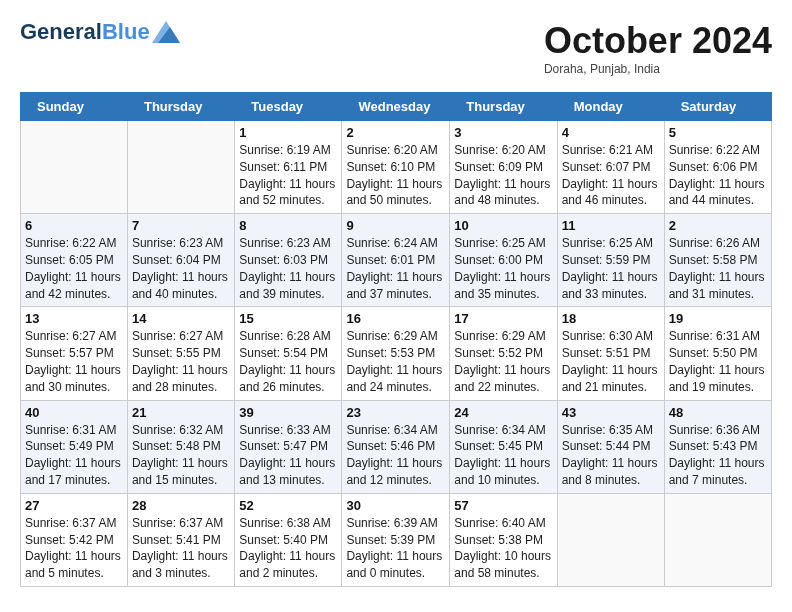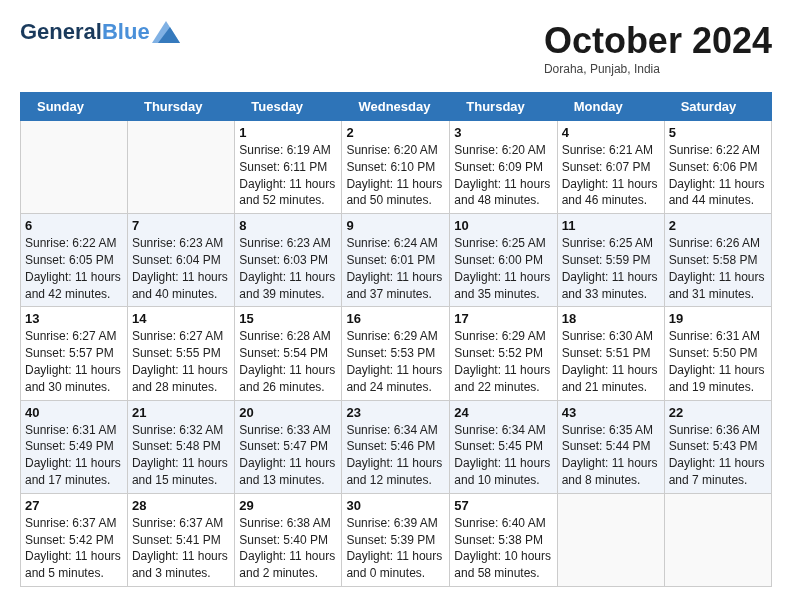--- a/index.html
+++ b/index.html
@@ -211,51 +211,51 @@
       <tr>
         <td>
           <div class="day-num">40</div>
           <div class="day-info">Sunrise: 6:31 AM<br>Sunset: 5:49 PM<br>Daylight: 11 hours and 17 minutes.</div>
         </td>
         <td>
           <div class="day-num">21</div>
           <div class="day-info">Sunrise: 6:32 AM<br>Sunset: 5:48 PM<br>Daylight: 11 hours and 15 minutes.</div>
         </td>
         <td>
-          <div class="day-num">20</div>
+          <div class="day-num">39</div>
           <div class="day-info">Sunrise: 6:33 AM<br>Sunset: 5:47 PM<br>Daylight: 11 hours and 13 minutes.</div>
         </td>
         <td>
           <div class="day-num">23</div>
           <div class="day-info">Sunrise: 6:34 AM<br>Sunset: 5:46 PM<br>Daylight: 11 hours and 12 minutes.</div>
         </td>
         <td>
           <div class="day-num">24</div>
           <div class="day-info">Sunrise: 6:34 AM<br>Sunset: 5:45 PM<br>Daylight: 11 hours and 10 minutes.</div>
         </td>
         <td>
           <div class="day-num">43</div>
           <div class="day-info">Sunrise: 6:35 AM<br>Sunset: 5:44 PM<br>Daylight: 11 hours and 8 minutes.</div>
         </td>
         <td>
-          <div class="day-num">22</div>
+          <div class="day-num">48</div>
           <div class="day-info">Sunrise: 6:36 AM<br>Sunset: 5:43 PM<br>Daylight: 11 hours and 7 minutes.</div>
         </td>
       </tr>
       <tr>
         <td>
           <div class="day-num">27</div>
           <div class="day-info">Sunrise: 6:37 AM<br>Sunset: 5:42 PM<br>Daylight: 11 hours and 5 minutes.</div>
         </td>
         <td>
           <div class="day-num">28</div>
           <div class="day-info">Sunrise: 6:37 AM<br>Sunset: 5:41 PM<br>Daylight: 11 hours and 3 minutes.</div>
         </td>
         <td>
-          <div class="day-num">29</div>
+          <div class="day-num">52</div>
           <div class="day-info">Sunrise: 6:38 AM<br>Sunset: 5:40 PM<br>Daylight: 11 hours and 2 minutes.</div>
         </td>
         <td>
           <div class="day-num">30</div>
           <div class="day-info">Sunrise: 6:39 AM<br>Sunset: 5:39 PM<br>Daylight: 11 hours and 0 minutes.</div>
         </td>
         <td>
           <div class="day-num">57</div>
           <div class="day-info">Sunrise: 6:40 AM<br>Sunset: 5:38 PM<br>Daylight: 10 hours and 58 minutes.</div>
         </td>

